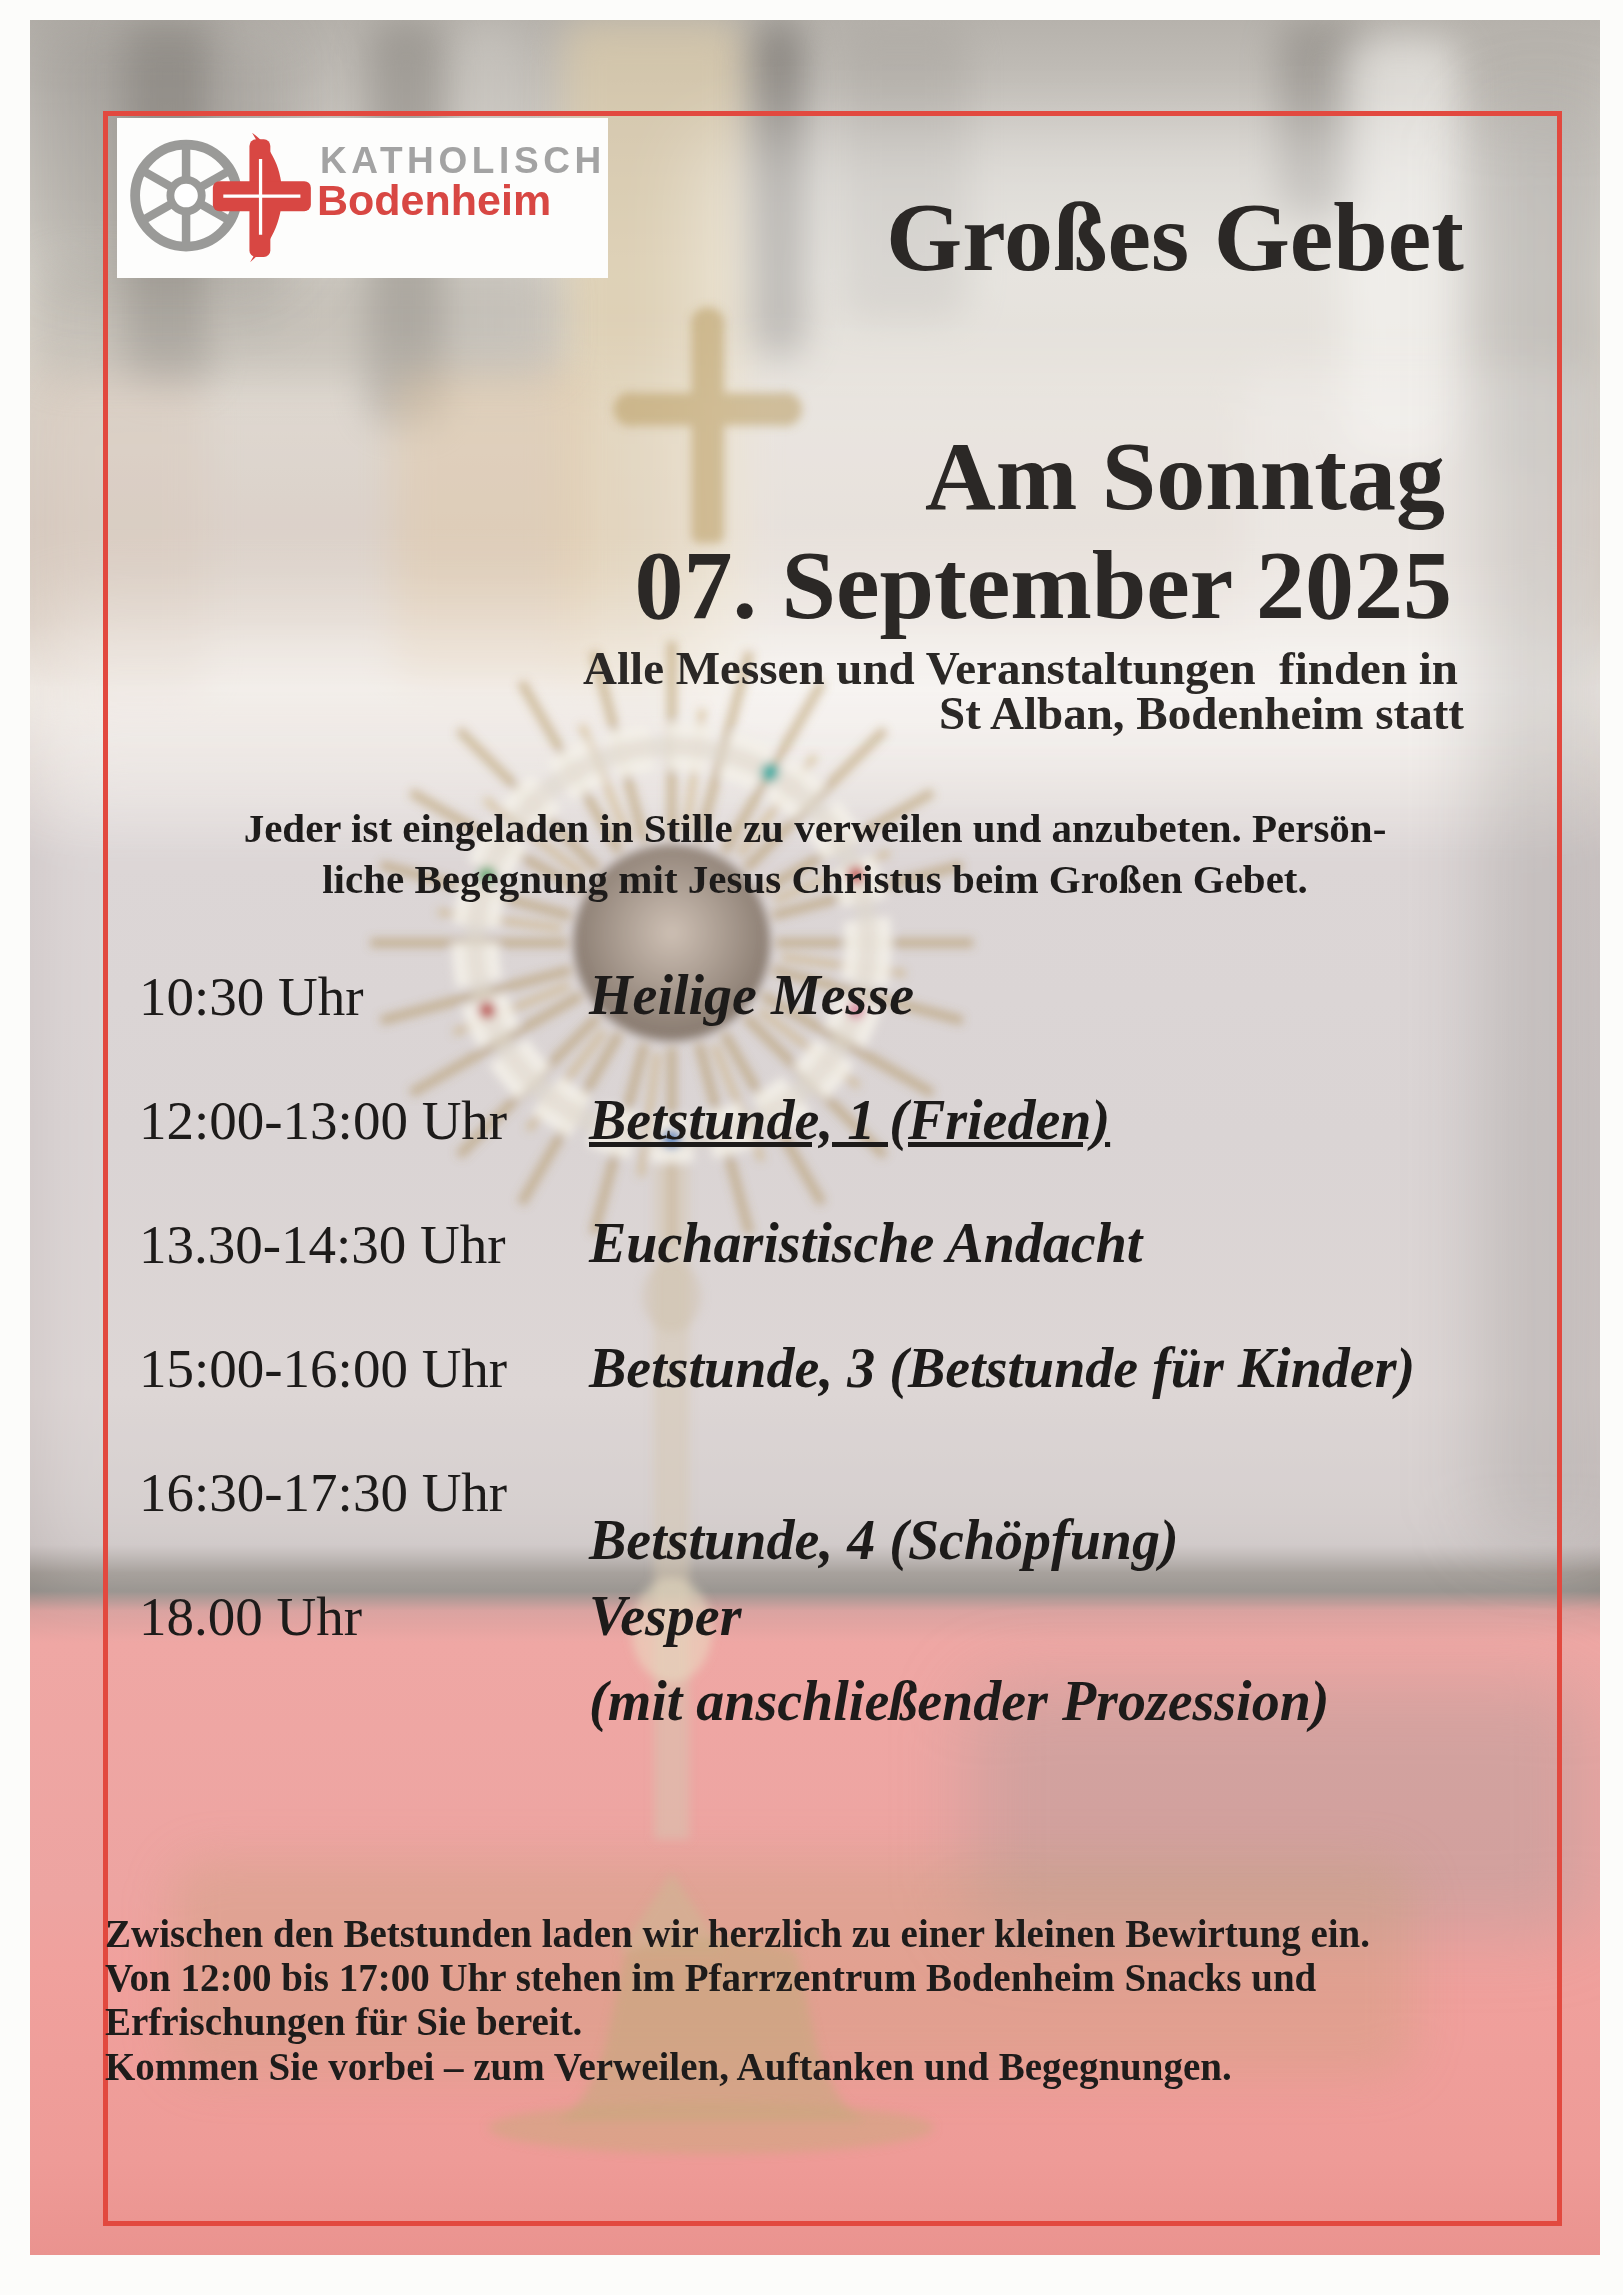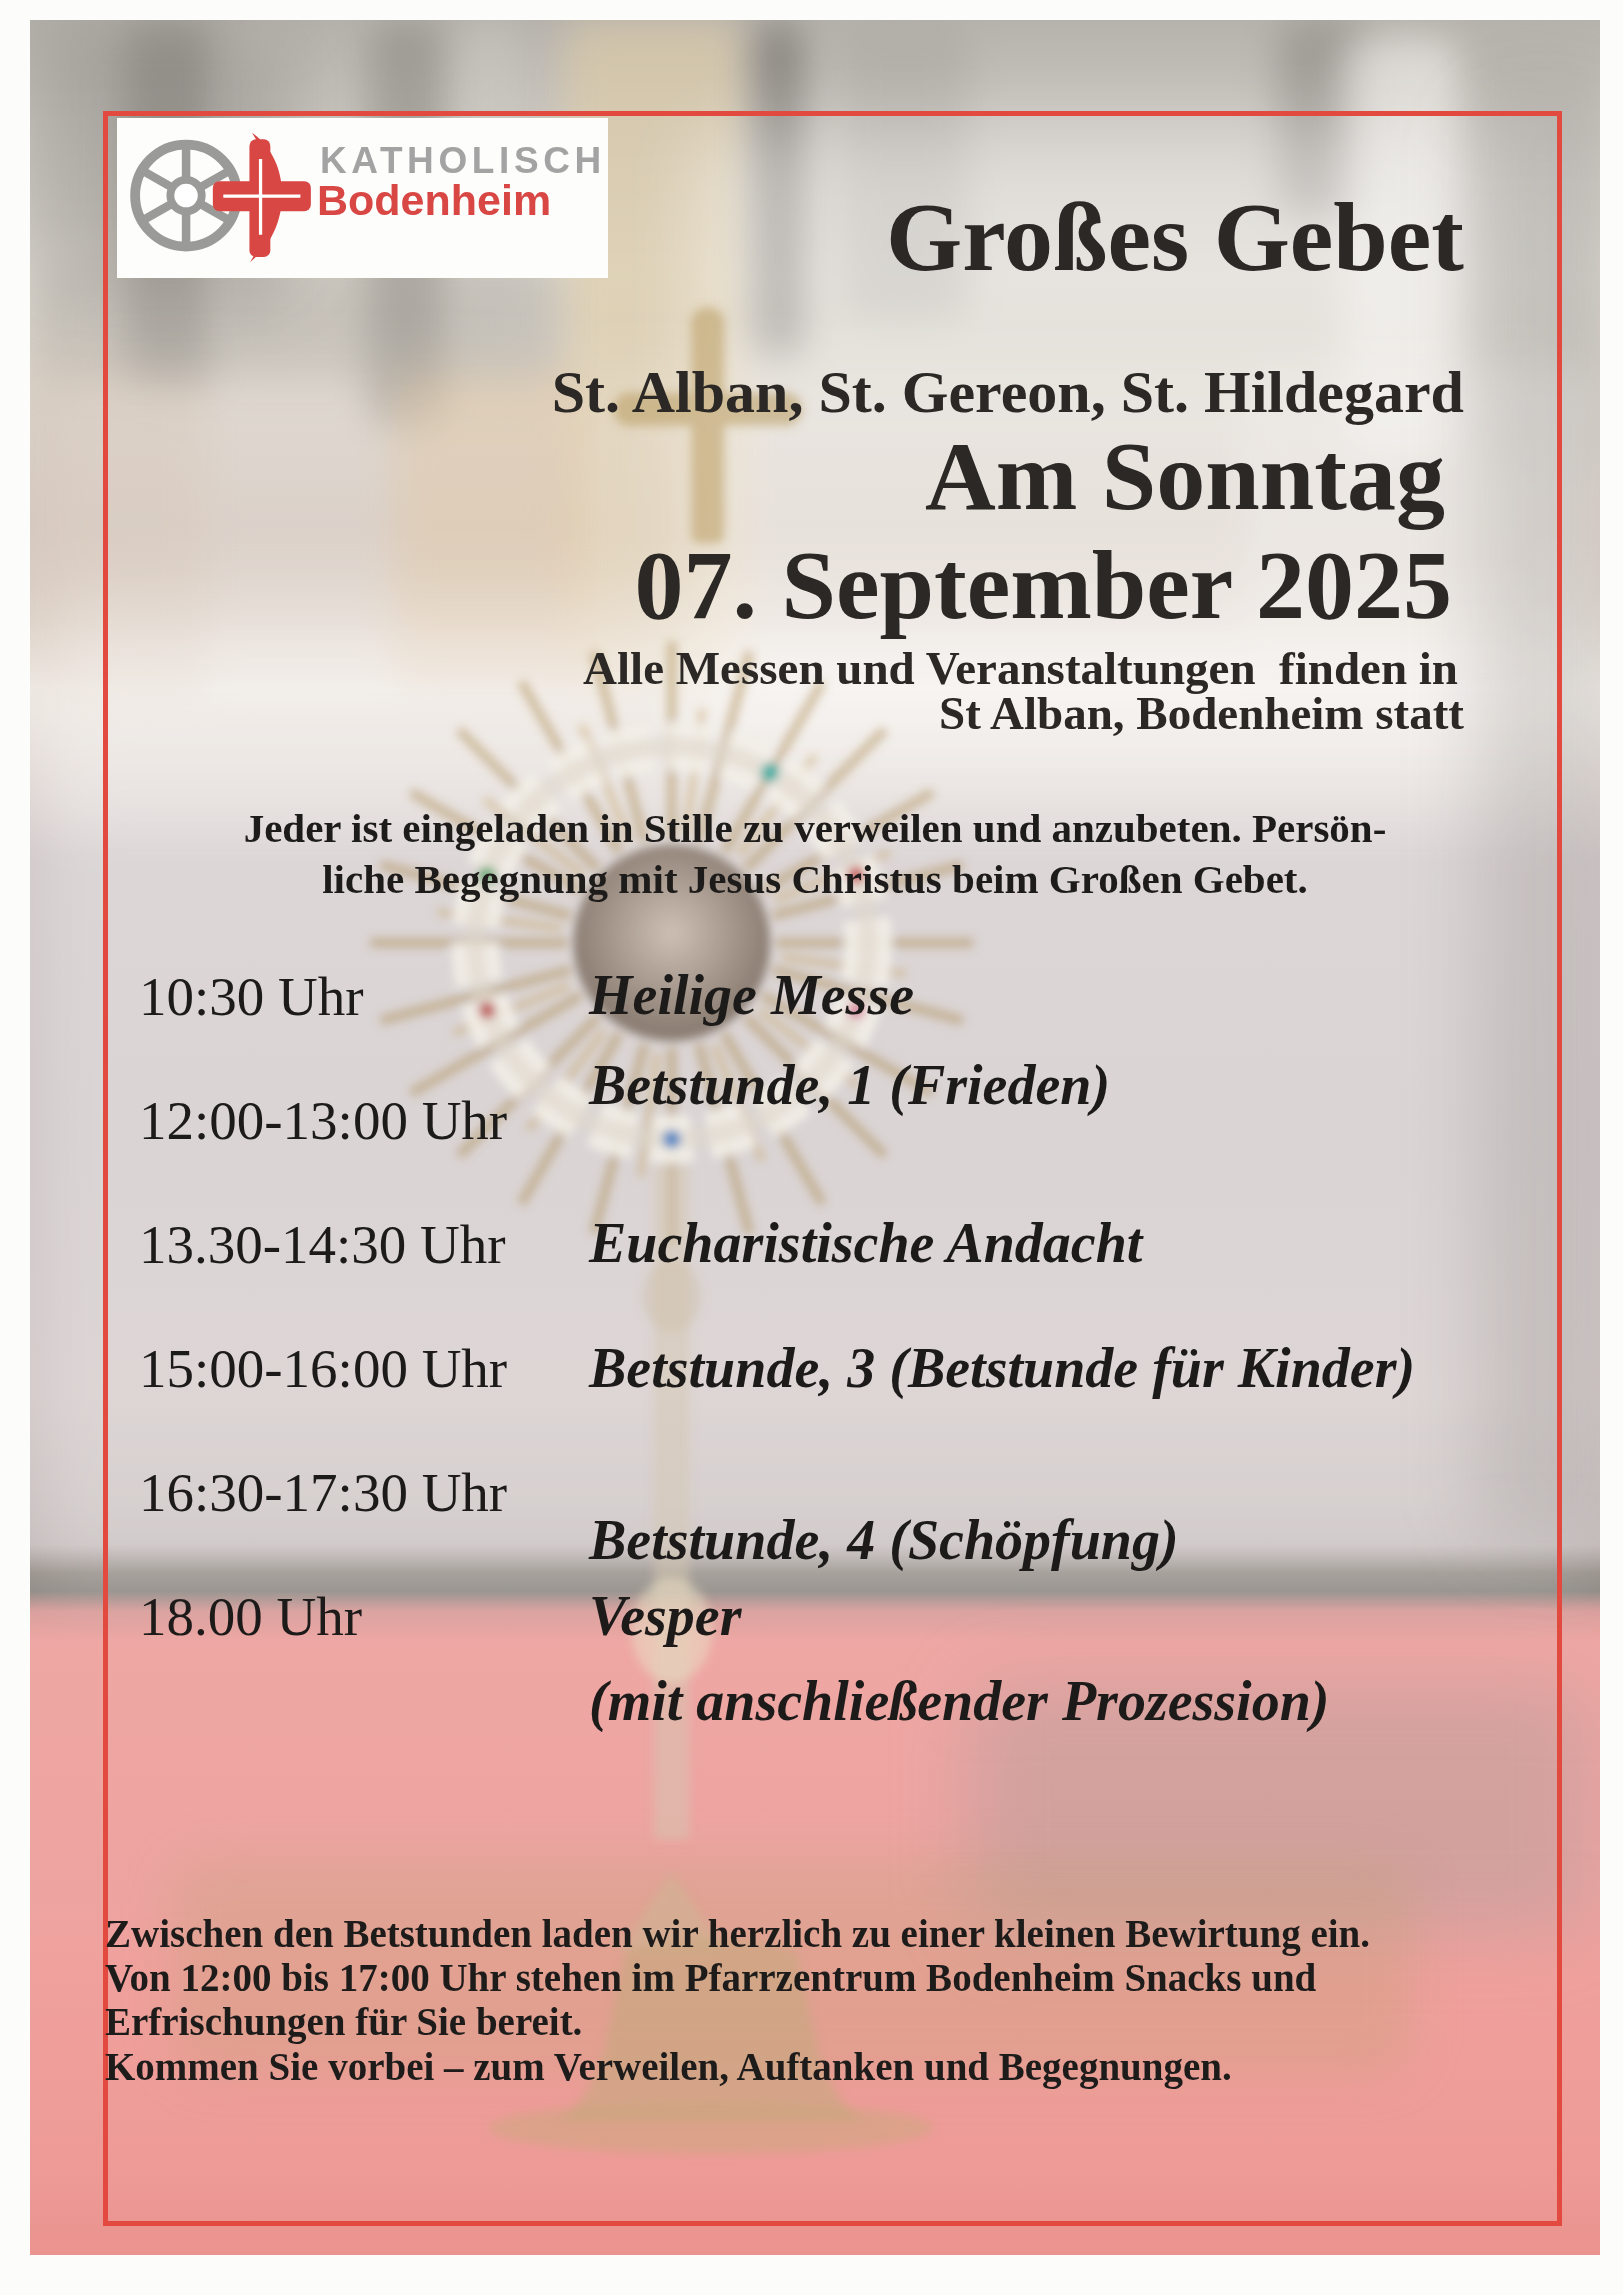--- a/index.html
+++ b/index.html
@@ -184,34 +184,33 @@
       <g stroke="#ffffff" stroke-width="5">
         <line x1="209" y1="52" x2="209" y2="168"></line>
         <line x1="152" y1="109" x2="270" y2="109"></line>
       </g>
     </svg>
     <div id="logo-text1">KATHOLISCH</div>
     <div id="logo-text2">Bodenheim</div>
   </div>
 
   <div class="hl t150" style="top:188px;right:159px;">Großes Gebet</div>
-  <div class="hl t92" style="top:362px;right:159px;">St. Alban, St. Gereon, St. Hildegard</div>
   <div class="hl t150" style="top:427px;right:178px;">Am Sonntag</div>
   <div class="hl t150" style="top:536px;right:171px;">07. September 2025</div>
   <div class="hl t72" style="top:645px;right:165px;">Alle Messen und Veranstaltungen  finden in</div>
   <div class="hl t72" style="top:690px;right:159px;">St Alban, Bodenheim statt</div>
 
   <div class="centerline" style="top:808px;text-align:center;">Jeder ist eingeladen in Stille zu verweilen und anzubeten. Persön-</div>
   <div class="centerline" style="top:859px;">liche Begegnung mit Jesus Christus beim Großen Gebet.</div>
 
   <div class="stime" style="top:969px;">10:30 Uhr</div>
   <div class="sevent" style="top:967px;">Heilige Messe</div>
 
   <div class="stime" style="top:1093px;">12:00-13:00 Uhr</div>
-  <div class="sevent" style="top:1057px;">Betstunde, 1 (Frieden)</div>
+  <div class="sevent" style="top:1092px;text-decoration:underline;">Betstunde, 1 (Frieden)</div>
 
   <div class="stime" style="top:1217px;">13.30-14:30 Uhr</div>
   <div class="sevent" style="top:1215px;">Eucharistische Andacht</div>
 
   <div class="stime" style="top:1341px;">15:00-16:00 Uhr</div>
   <div class="sevent" style="top:1340px;">Betstunde, 3 (Betstunde für Kinder)</div>
 
   <div class="stime" style="top:1465px;">16:30-17:30 Uhr</div>
   <div class="sevent" style="top:1464px;margin-top:48px;">Betstunde, 4 (Schöpfung)</div>
 

